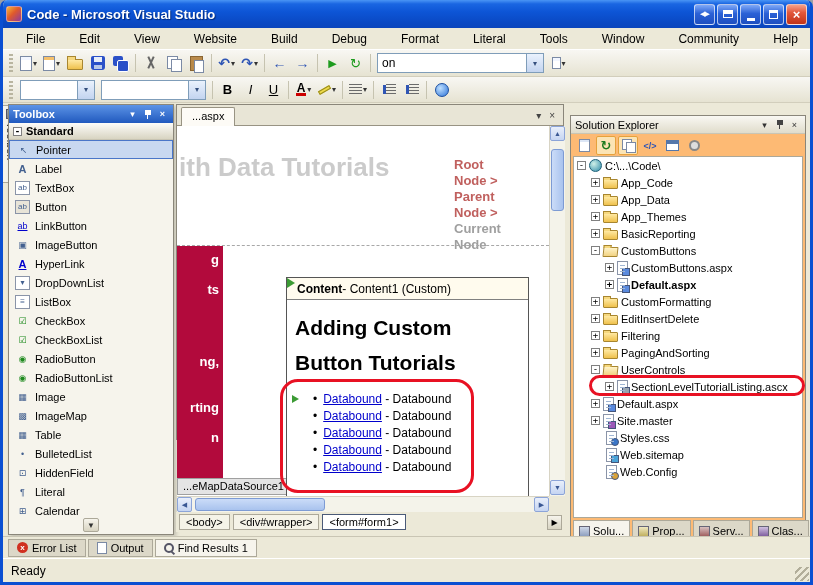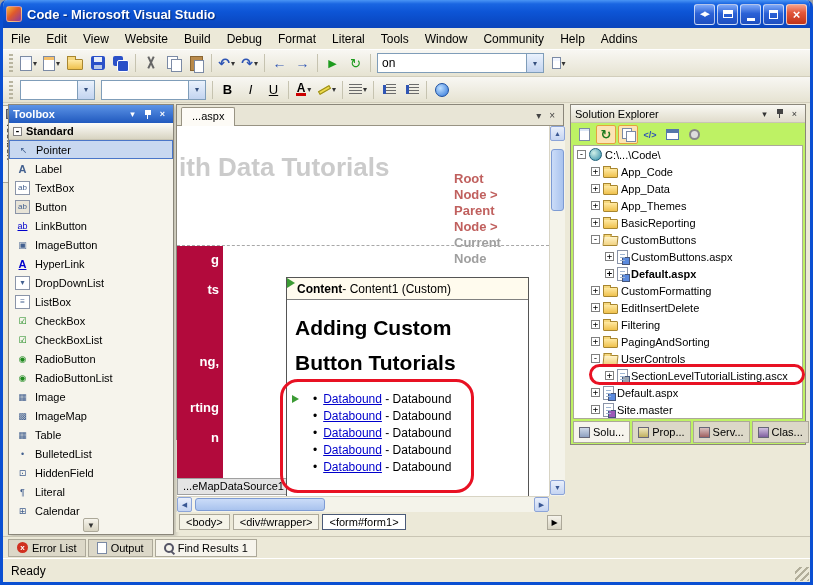--- a/index.html
+++ b/index.html
@@ -22,22 +22,22 @@
   .wb { width:21px; height:21px; border-radius:3px; border:1px solid #ffffffaa;
     display:flex; align-items:center; justify-content:center; color:#fff; cursor:default; }
   .wb.blue { background:linear-gradient(180deg,#7FA9F8,#2B61D6 45%,#1E4FC0); }
   .wb.red  { background:linear-gradient(180deg,#F5A089,#E2573B 40%,#C03318); font-weight:bold; font-size:13px; }
   .wb .chev { font-size:7px; letter-spacing:-1px; }
   .min-glyph { width:8px; height:3px; background:#fff; margin-top:10px; }
   .restore-glyph { width:9px; height:9px; border:1px solid #fff; border-top:3px solid #fff; }
 
   
   .menubar { position:absolute; left:0; top:28px; width:807px; height:22px;
-    display:flex; align-items:center; padding-left:0; background:#ECE9D8;
-    border-bottom:1px solid #fff; }
+    display:flex; align-items:center; padding-left:15px; background:#ECE9D8;
+    border-bottom:1px solid #fff;gap:18px; }
   .menu-item { padding:3px 8px; font-size:12px; }
   .toolbar { position:absolute; left:0; width:807px; display:flex; align-items:center;
     background:linear-gradient(180deg,#F8F7F3,#E6E3D2); border-bottom:1px solid #D2CEBC; padding-left:2px; }
   #tb1 { top:50px; height:27px; }
   #tb2 { top:77px; height:26px; }
   .grip { width:4px; height:18px; margin:0 4px;
     background:repeating-linear-gradient(180deg,#b9b5a0 0 2px,transparent 2px 4px); }
   .tbtn { height:22px; min-width:23px; padding:0 2px; display:flex; align-items:center; justify-content:center;
     gap:1px; background:transparent; border:1px solid transparent; border-radius:2px; font-size:12px; }
   .sep { width:1px; height:18px; background:#C6C3B0; margin:0 3px; }
@@ -125,21 +125,21 @@
     background:#fff; border:1px solid #8A867A; }
   .tabstrip { height:21px; background:#E8E5D6; border-bottom:1px solid #989383;
     display:flex; align-items:center; padding:0 4px; }
   .doc-tab { height:19px; margin-top:2px; background:#FDFBF6; border:1px solid #989383; border-bottom:none;
     padding:2px 10px; font-size:11px; border-radius:2px 2px 0 0; }
   .tabstrip .spacer { flex:1; }
   .strip-ico { font-size:10px; color:#444; padding:0 4px; }
   .doc { position:absolute; left:0; top:21px; width:372px; height:370px; background:#fff; overflow:hidden; }
   .page-title { position:absolute; left:2px; top:26px; font-size:26px; font-weight:bold;
     color:#CBCBCB; white-space:nowrap; }
-  .crumbs { position:absolute; left:277px; top:45px; width:90px; font-size:13px; font-weight:bold; }
+  .crumbs { position:absolute; left:277px; top:31px; width:90px; font-size:13px; font-weight:bold; }
   .crumbs div { height:16px; }
   .crumb-link { color:var(--breadcrumb-link,#c0605e); }
   .crumb-cur  { color:var(--breadcrumb-current,#9f9f9f); }
   .dashline { position:absolute; left:0; top:119px; width:372px; border-top:1px dashed #A8A8A8; }
   .rednav { position:absolute; left:0; top:120px; width:46px; height:232px;
     background:var(--sidebar-red,#b20a3c); }
   .rednav span { position:absolute; right:4px; color:#fff; font-weight:bold; font-size:13px; }
   .ds-box { position:absolute; left:0; top:352px; width:113px; height:17px; background:#E4E4E4;
     border:1px solid #A0A0A0; font-size:11px; padding:1px 0 0 5px; white-space:nowrap; overflow:hidden; }
   .content-box { position:absolute; left:109px; top:151px; width:243px; height:224px;
@@ -170,22 +170,22 @@
     border:1px solid #7D9BD4; border-radius:3px; }
   
   .tagbar { position:absolute; left:173px; top:409px; width:388px; height:20px; background:#ECE9D8;
     display:flex; align-items:center; padding-left:3px; gap:3px; }
   .tag { border:1px solid #ACA899; background:#F5F3E8; font-size:11px; padding:1px 6px; }
   .tag.active { background:#fff; border:1px solid #4a5a78; }
   .tag-scroll { margin-left:auto; margin-right:2px; width:15px; height:15px; border:1px solid #ACA899;
     background:linear-gradient(#F6F4EC,#D8D4C2); font-size:8px; display:flex; align-items:center; justify-content:center; }
 
   
-  .solution { position:absolute; left:567px; top:1px; width:236px; height:341px;
-    background:#bef264; border:1px solid #8A867A; }
+  .solution { position:absolute; left:567px; top:12px; width:236px; height:429px;
+    background:#fdba74; border:1px solid #8A867A; }
   .se-head { height:18px; background:linear-gradient(#F9F8F3,#E0DCCB); border-bottom:1px solid #C9C5B4;
     display:flex; align-items:center; padding:0 4px; font-size:11px; }
   .se-head .spacer { flex:1; }
   .se-head .hd-ico { color:#333; }
   .se-tools { height:23px; display:flex; align-items:center; gap:2px; padding:1px 3px; }
   .se-btn { width:20px; height:19px; display:flex; align-items:center; justify-content:center;
     border:1px solid transparent; border-radius:2px; }
   .se-btn.hl { border:1px solid #E5A23C; background:#FBE4B5; }
   .se-sheet { width:11px; height:13px; background:#fff; border:1px solid #7b8aa5; box-shadow:inset 0 2px 0 #dce6f5; }
   .se-refresh { color:#1E7A1E; font-size:13px; font-weight:bold; }

